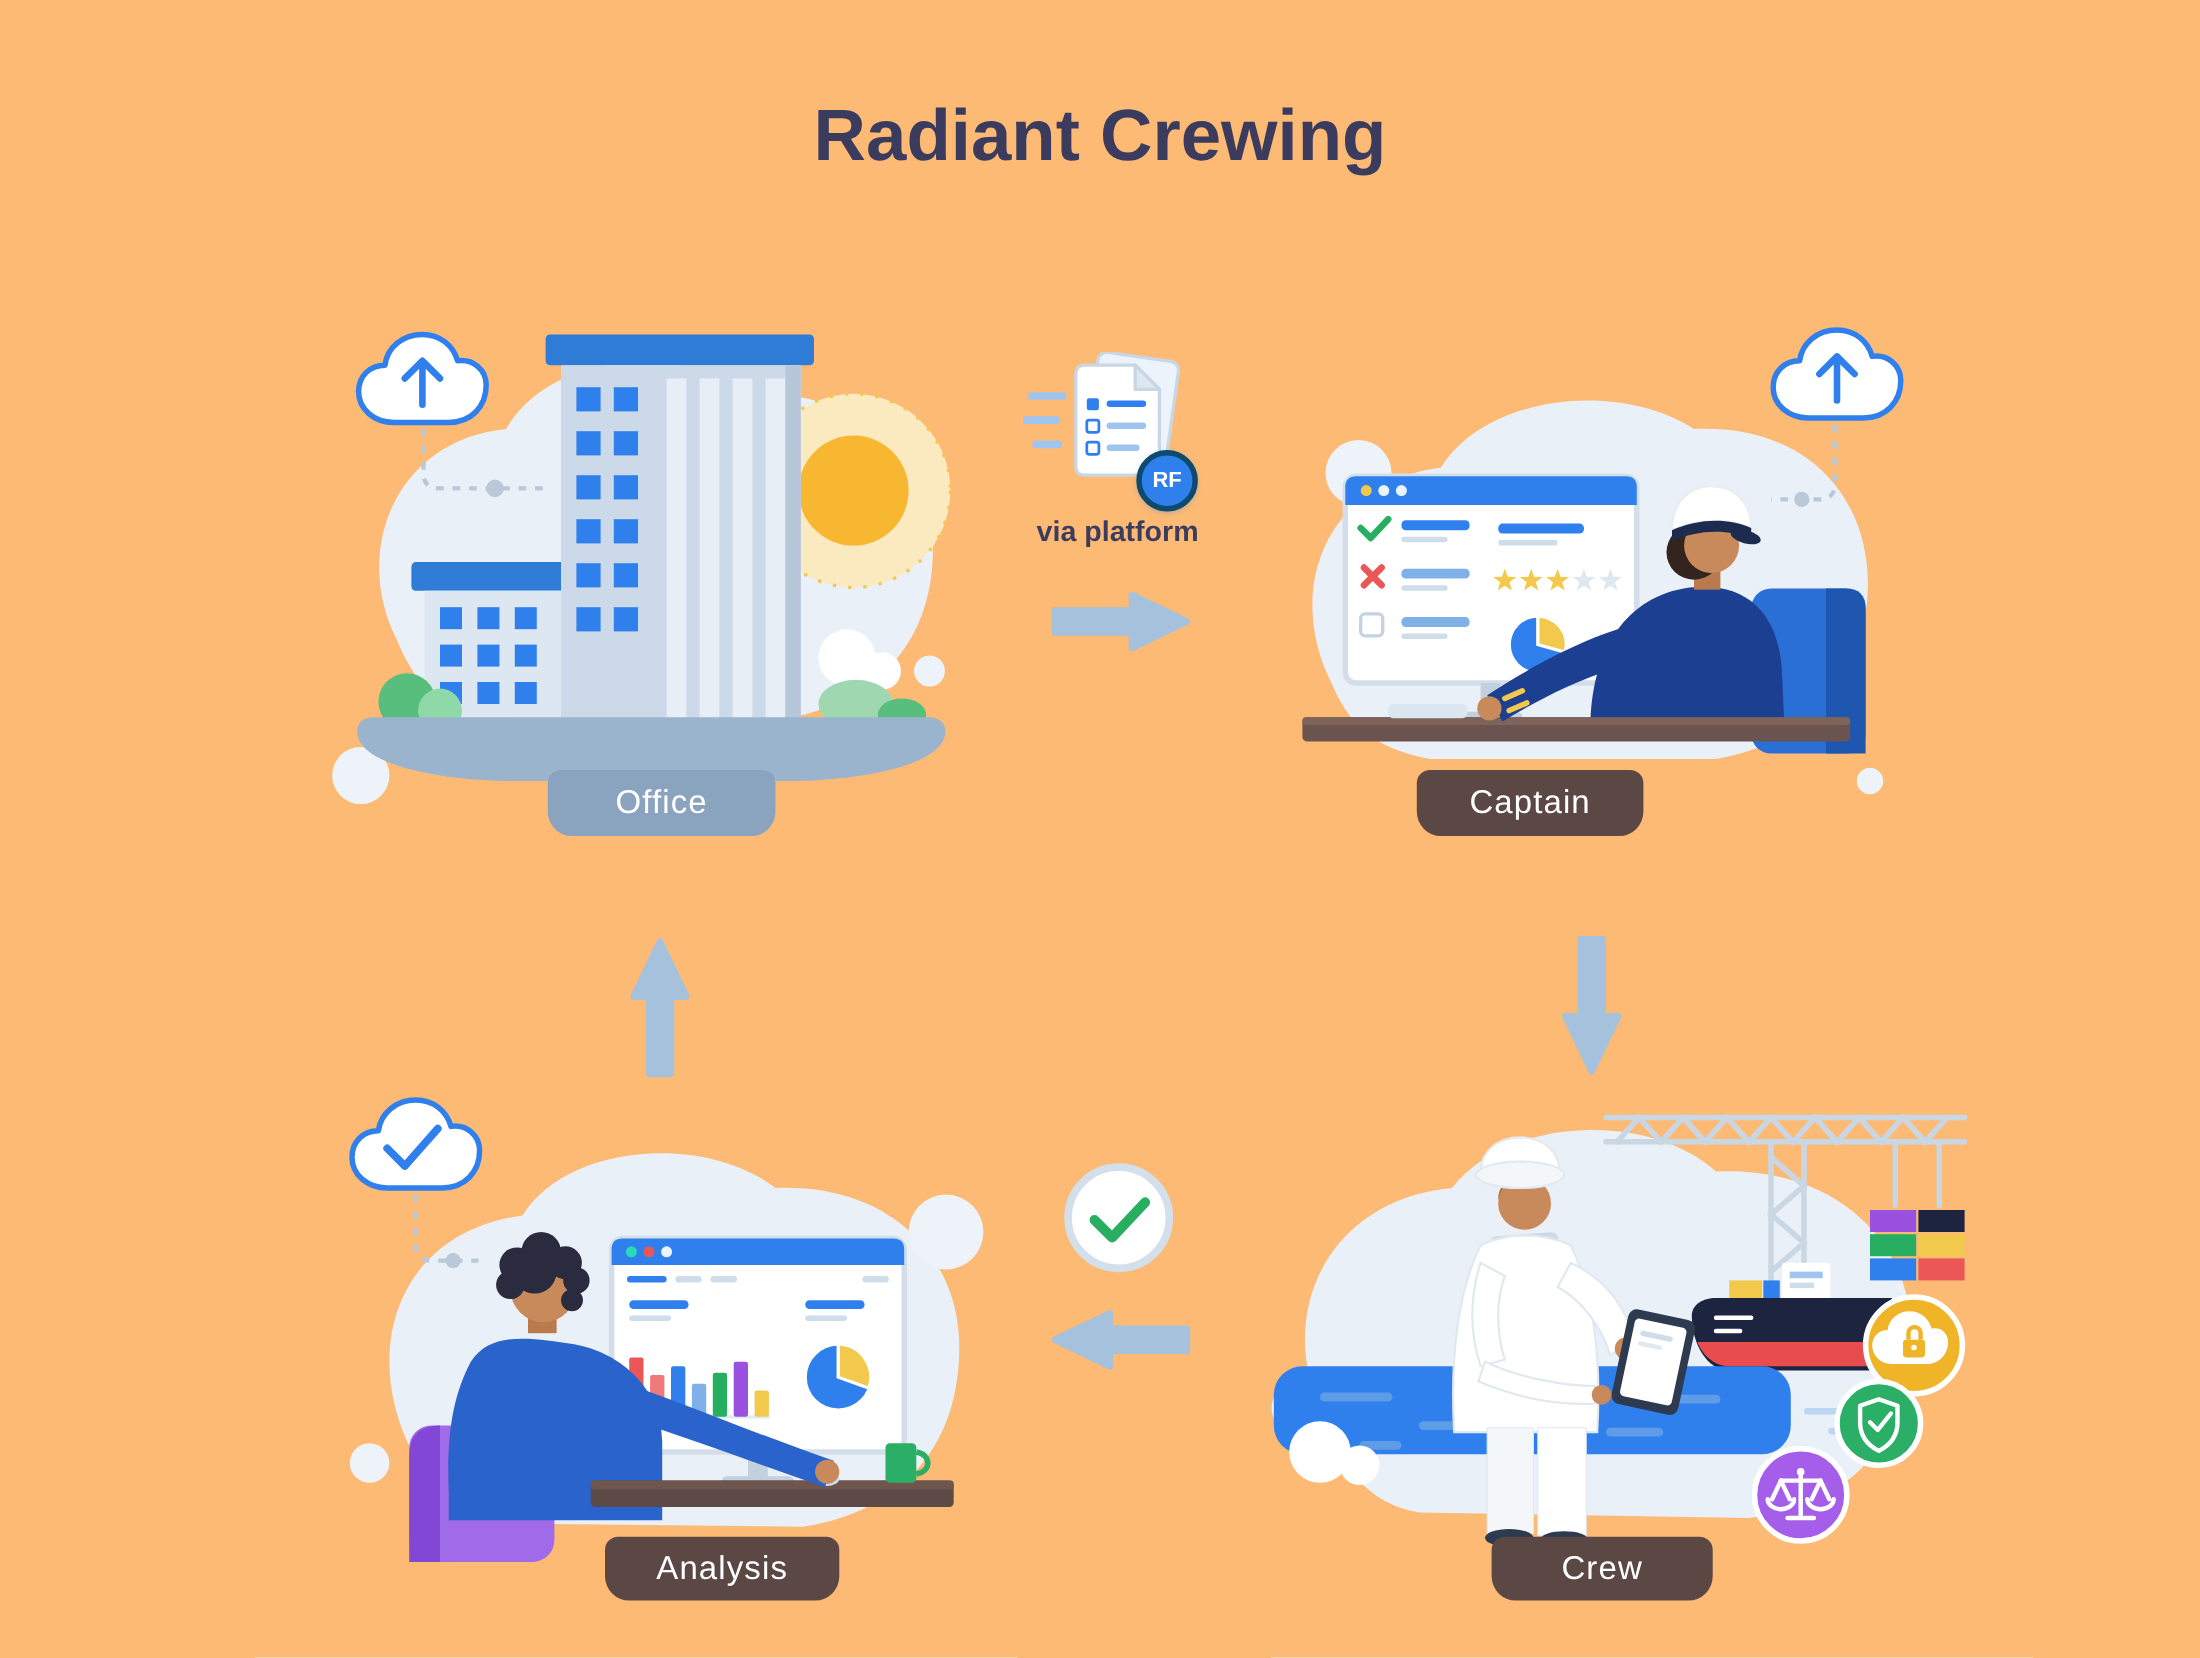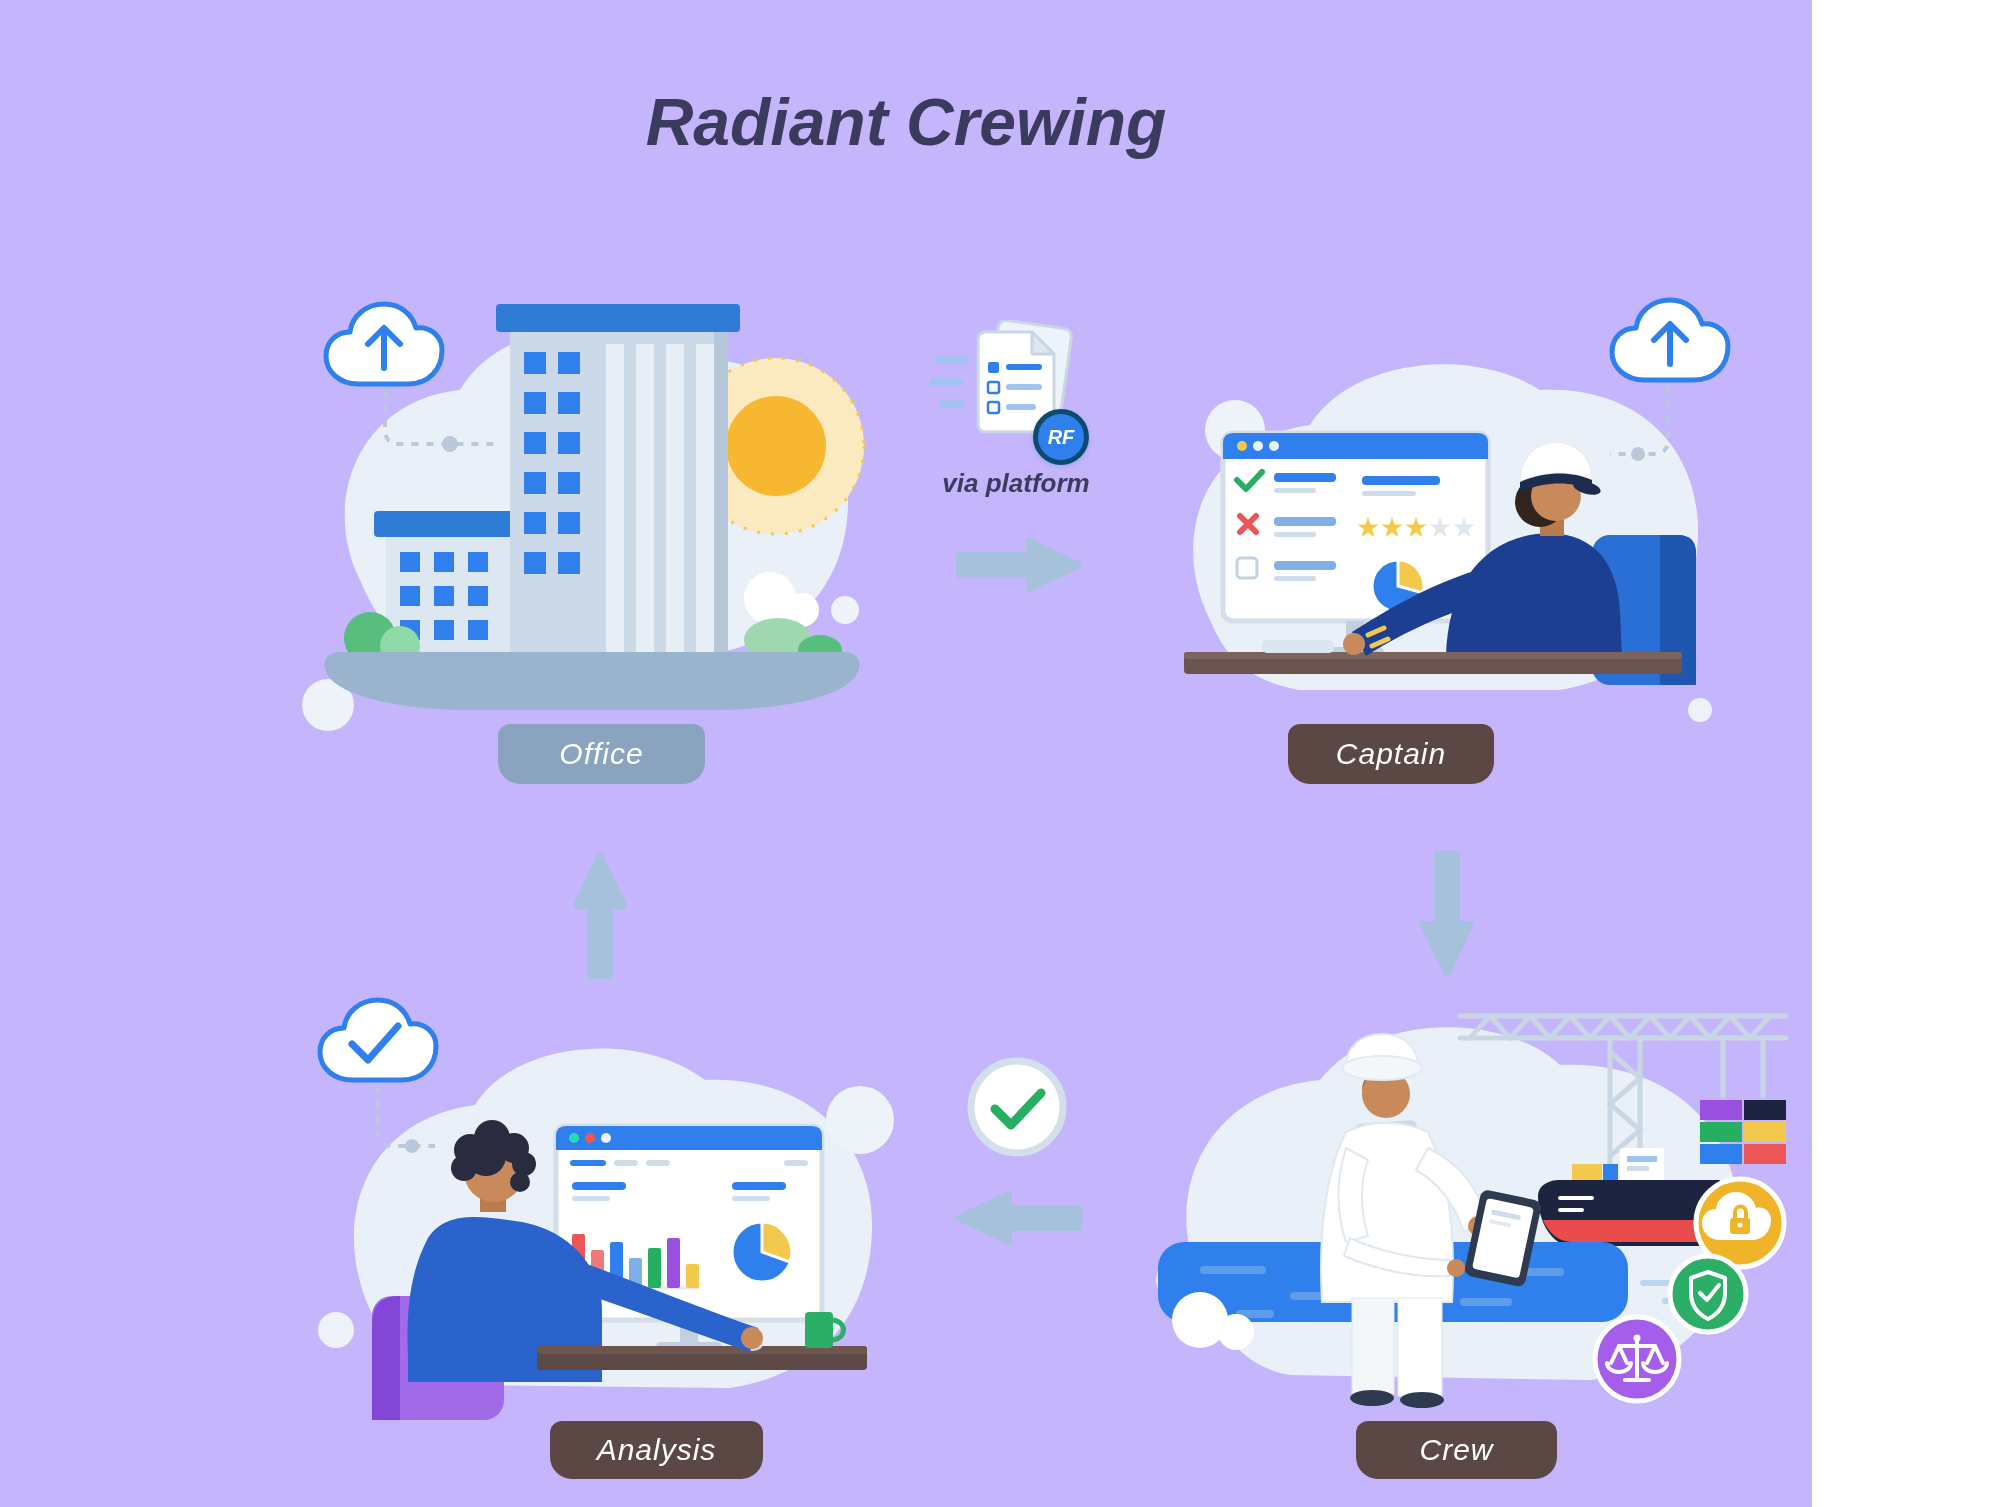--- a/index.html
+++ b/index.html
@@ -1,33 +1,33 @@
 <!DOCTYPE html>
 <html><head>
 <meta charset="utf-8">
 <style>
   * { margin:0; padding:0; box-sizing:border-box; }
   html,body { background:#ffffff; }
   body { font-family:"Liberation Sans", sans-serif; }
-  .canvas { position:relative; width:1812px; height:1507px; background:#c4b5fd; overflow:hidden;font-style:italic; }
+  .canvas { position:relative; width:2000px; height:1507px; background:#fdba74; overflow:hidden; }
 
   .title { position:absolute; top:84px; left:0; width:100%; text-align:center;
            font-size:66px; font-weight:800; color:#3B3B5E; }
 
   .quad { position:absolute; }
   .quad > svg { position:absolute; left:0; top:0; width:100%; height:100%; }
 
   .office   { left:300px;  top:280px; width:580px; height:500px; }
   .captain  { left:1140px; top:290px; width:600px; height:490px; }
   .crew     { left:1140px; top:980px; width:650px; height:500px; }
   .analysis { left:300px;  top:980px; width:620px; height:510px; }
 
   .banner { position:absolute; display:flex; align-items:center; justify-content:center;
             color:#ffffff; font-size:30px; font-weight:500; letter-spacing:1px;
-            border-radius:12px 12px 22px 22px;margin-top:24px; }
+            border-radius:12px 12px 22px 22px; }
   .banner-light { background:#8AA4BF; }
   .banner-dark  { background:#5B4845; }
   .office-banner   { left:198px; top:420px; width:207px; height:60px; }
   .captain-banner  { left:148px; top:410px; width:206px; height:60px; }
   .crew-banner     { left:216px; top:417px; width:201px; height:58px; }
   .analysis-banner { left:250px; top:417px; width:213px; height:58px; }
 
   .connector { position:absolute; }
   .arrow-right { left:955px;  top:533px; }
   .arrow-down  { left:1415px; top:850px; }

